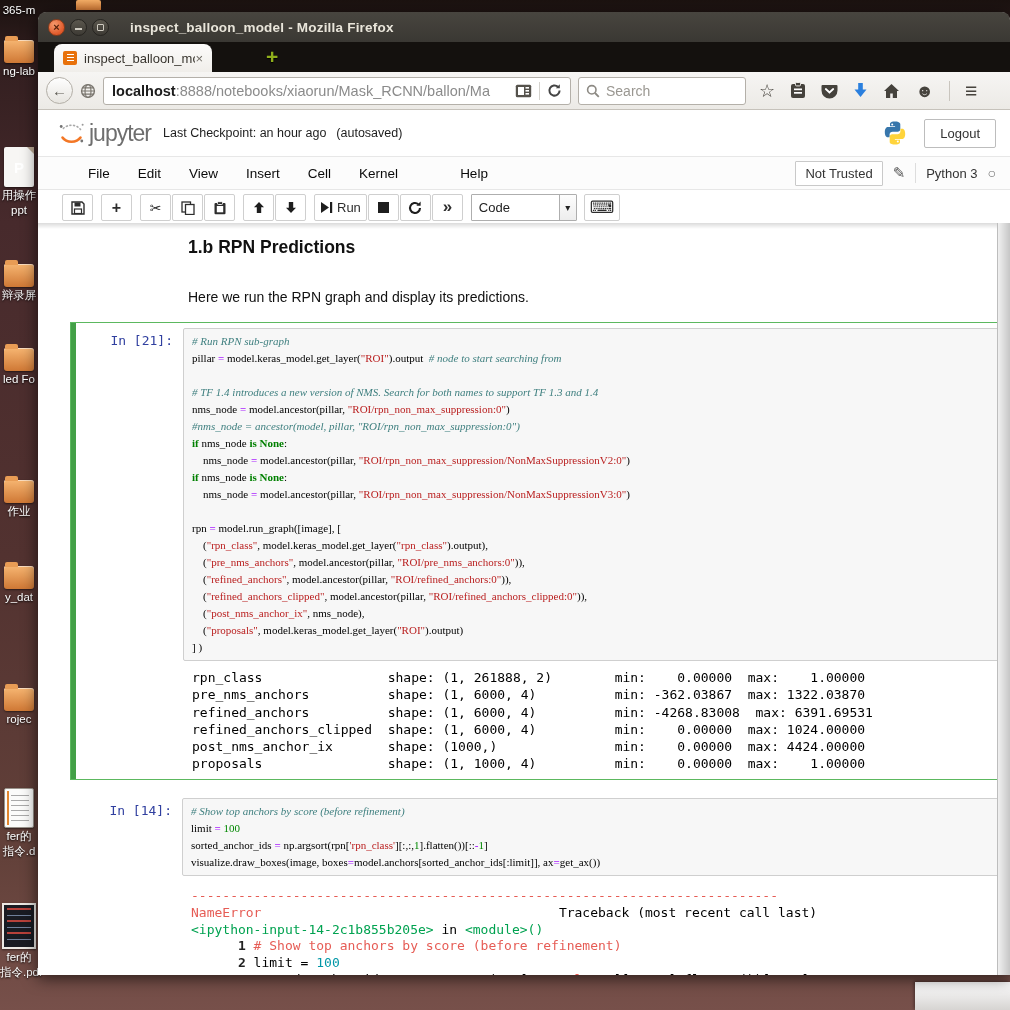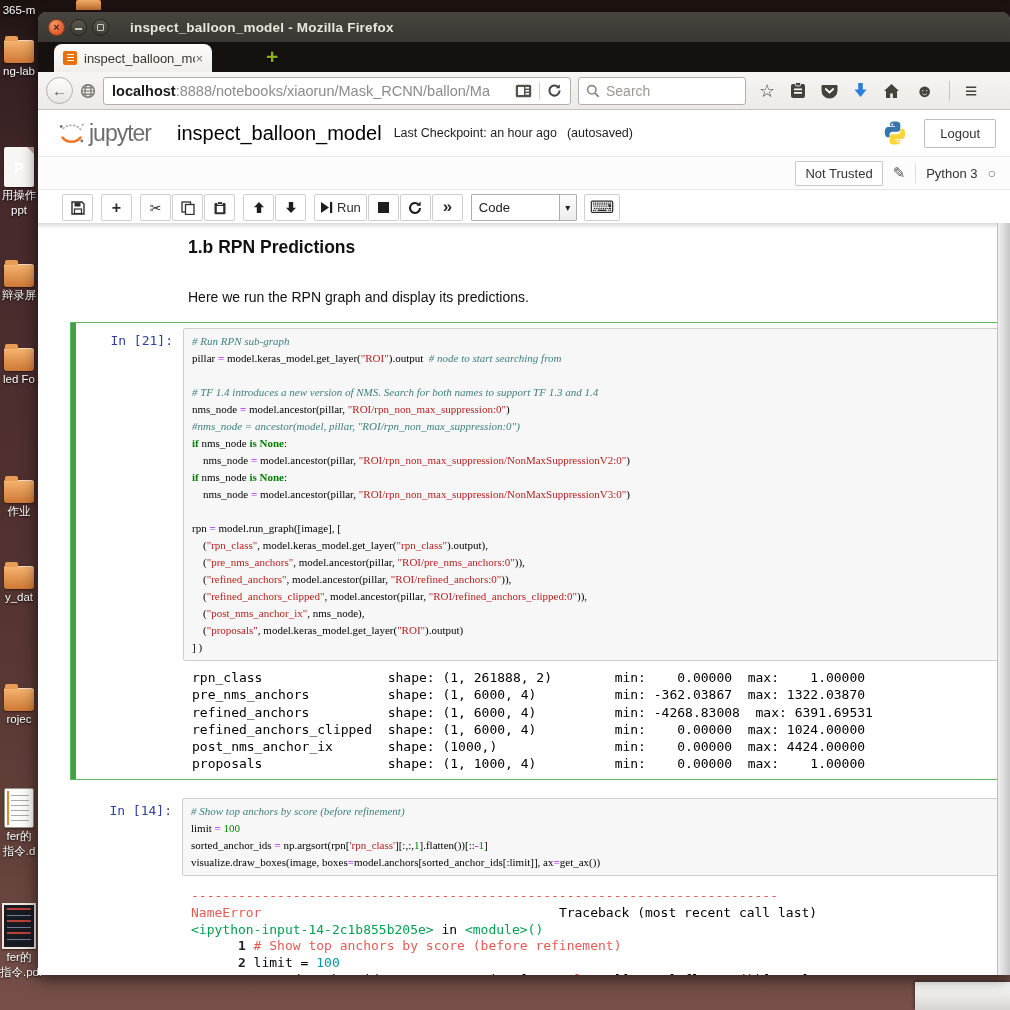--- a/index.html
+++ b/index.html
@@ -263,37 +263,45 @@
       <div class="jlogo">
         <svg class="ic" width="27" height="27" viewBox="0 0 27 27">
           <path d="M4.5 17.5a10.2 8 0 0 0 18 0" fill="none" stroke="#f37726" stroke-width="2.6" stroke-linecap="round"></path>
           <path d="M22.5 9.5a10.2 8 0 0 0-18 0" fill="none" stroke="#a9a9a9" stroke-width="1.6" stroke-dasharray="1 2.6" stroke-linecap="round"></path>
           <circle cx="3.2" cy="6.5" r="1.4" fill="#757575"></circle>
             <circle cx="23.8" cy="21" r="1.4" fill="#757575"></circle>
             <circle cx="24.6" cy="4.8" r="1" fill="#9a9a9a"></circle>
         </svg>
         <span class="jlogo-text">jupyter</span>
       </div>
-      <span class="nb-title">inspect_balloon_model</span>
       <span class="checkpoint">Last Checkpoint: an hour ago</span>
       <span class="autosaved">(autosaved)</span>
       <div class="jheader-right">
         <span>
           <svg class="ic" width="26" height="26" viewBox="0 0 26 26">
             <path d="M13 1.5c-5.3 0-5 2.3-5 2.3v2.4h5.1v.7H6.3S2.8 6.5 2.8 12c0 5.5 3 5.3 3 5.3h1.8v-2.5s-.1-3 2.9-3h5s2.8.1 2.8-2.7V4.3S18.7 1.5 13 1.5z" fill="#3776ab"></path>
             <path d="M13 24.5c5.3 0 5-2.3 5-2.3v-2.4h-5.1v-.7h6.8s3.5.4 3.5-5.1c0-5.5-3-5.3-3-5.3h-1.8v2.5s.1 3-2.9 3h-5s-2.8-.1-2.8 2.7v4.8s-.4 2.8 5.3 2.8z" fill="#ffd43b"></path>
             <circle cx="10.2" cy="4.4" r="1" fill="#fff"></circle>
               <circle cx="15.8" cy="21.6" r="1" fill="#fff"></circle>
           </svg>
         </span>
         <button class="logout-btn">Logout</button>
       </div>
     </div>
 
     <div class="menubar">
+      <span id="menu-items" style="display:flex">
+          <span class="menu-item">File</span>
+          <span class="menu-item">Edit</span>
+          <span class="menu-item">View</span>
+          <span class="menu-item">Insert</span>
+          <span class="menu-item">Cell</span>
+          <span class="menu-item">Kernel</span>
+          <span class="menu-item">Help</span>
+        </span>
       <div class="menubar-right">
         <span class="not-trusted">Not Trusted</span>
         <span class="pencil">✎</span>
         <span class="mb-sep"></span>
         <span class="kernel-name">Python 3</span>
         <span class="kernel-ind">○</span>
       </div>
     </div>
 
     <div class="toolbar">

